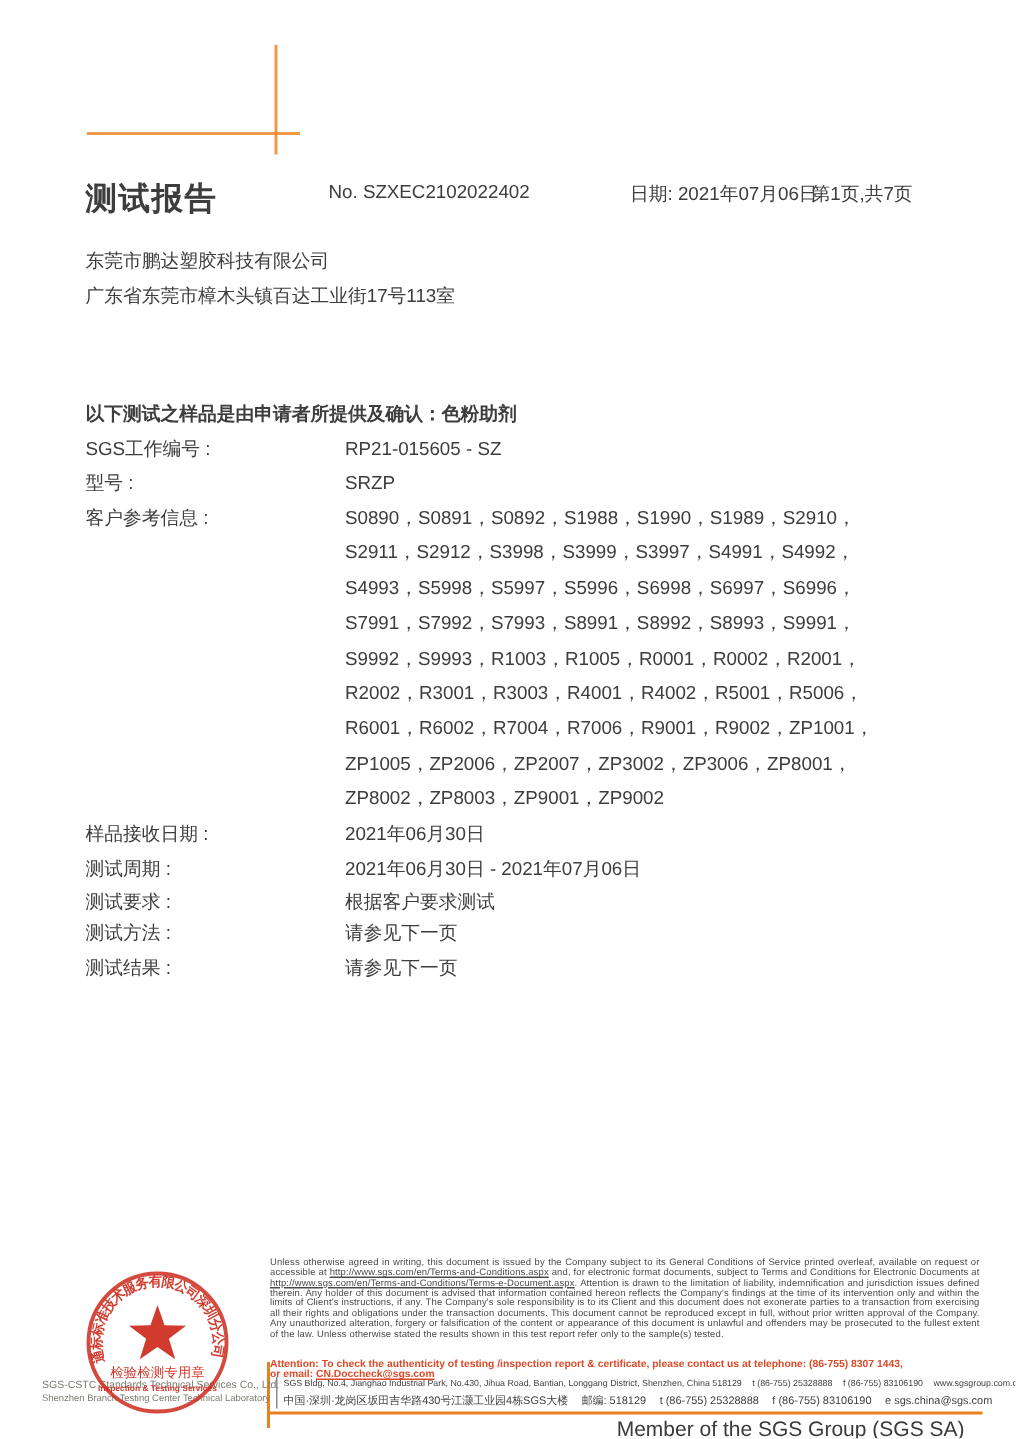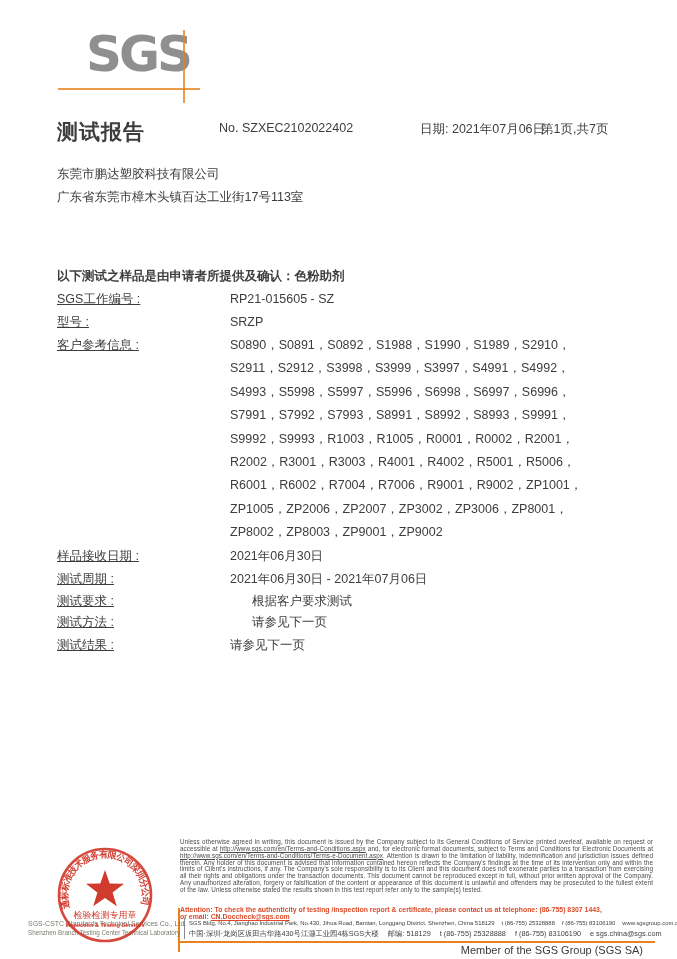--- a/index.html
+++ b/index.html
@@ -25,24 +25,24 @@
   .content{position:absolute;left:57px;top:118px;right:34px;font-size:12.5px;color:var(--ink);}
   .title-row{position:relative;height:21px;}
   .title-row .rpt-title{position:absolute;left:0;top:0;font-size:21px;font-weight:bold;letter-spacing:1px;}
   .title-row .rpt-no{position:absolute;left:162px;top:3px;}
   .title-row .rpt-date{position:absolute;left:363px;top:3px;}
   .title-row .rpt-page{position:absolute;left:484px;top:3px;}
   .applicant{margin-top:24px;line-height:23px;}
   .intro{margin-top:56px;line-height:23px;font-weight:bold;}
   .rows{margin-top:0;}
   .row{display:flex;line-height:23px;}
-  .row .lbl{width:173px;flex:none;text-decoration:underline;}
+  .row .lbl{width:173px;flex:none;}
   .row .val{flex:1;}
   .ref-lines div{line-height:23.4px;}
-  .row.tight{line-height:21.5px;gap:22px;}
+  .row.tight{line-height:21.5px;}
   .row.conclusion{margin-top:6px;}
   .row.conclusion .val{line-height:18px;font-size:12.3px;text-align:justify;}
 
   
   .stamp{position:absolute;left:30px;top:838px;width:150px;height:120px;z-index:3;}
   .lab-id{position:absolute;left:28px;top:920px;z-index:2;color:#7b7b72;}
   .lab-id .l1{font-size:7px;line-height:8.5px;}
   .lab-id .l2{font-size:6.3px;line-height:7.5px;}
 
   .fineprint{position:absolute;left:180px;top:839px;width:473px;font-size:6.3px;line-height:6.85px;
@@ -52,28 +52,27 @@
     font-weight:bold;color:var(--attention-red);}
   .attention .u{text-decoration:underline;}
 
   .addr-sep-gray{position:absolute;left:184px;top:918px;width:1px;height:21px;background:#8a8a8a;}
   .addr-en{position:absolute;left:189px;top:920px;width:464px;display:flex;gap:7px;white-space:nowrap;
     font-size:5.9px;color:#3f3f3f;}
   .addr-cn{position:absolute;left:189px;top:929px;width:464px;display:flex;gap:9px;white-space:nowrap;
     font-size:7.3px;color:#3f3f3f;align-items:baseline;justify-content:space-between;}
   .foot-line-h{position:absolute;left:178px;top:941px;width:477px;height:2px;background:var(--accent-orange);}
   .foot-line-v{position:absolute;left:178px;top:908px;width:2px;height:44px;background:var(--accent-orange);}
-  .member{position:absolute;right:34px;top:944px;font-size:11px;color:#3a3a3a;}
+  .member{position:absolute;right:34px;top:944px;font-size:14px;color:#3a3a3a;}
 </style>
 </head>
 <body>
 
 <div class="page">
 
-  <div class="logo-text">SGS</div>
   <div class="crop-h"></div>
   <div class="crop-v"></div>
 
   <div class="content">
 
     <div class="title-row">
       <span class="rpt-title">测试报告</span>
       <span class="rpt-no">No. SZXEC2102022402</span>
       <span class="rpt-date">日期: 2021年07月06日</span>
       <span class="rpt-page">第1页,共7页</span>

